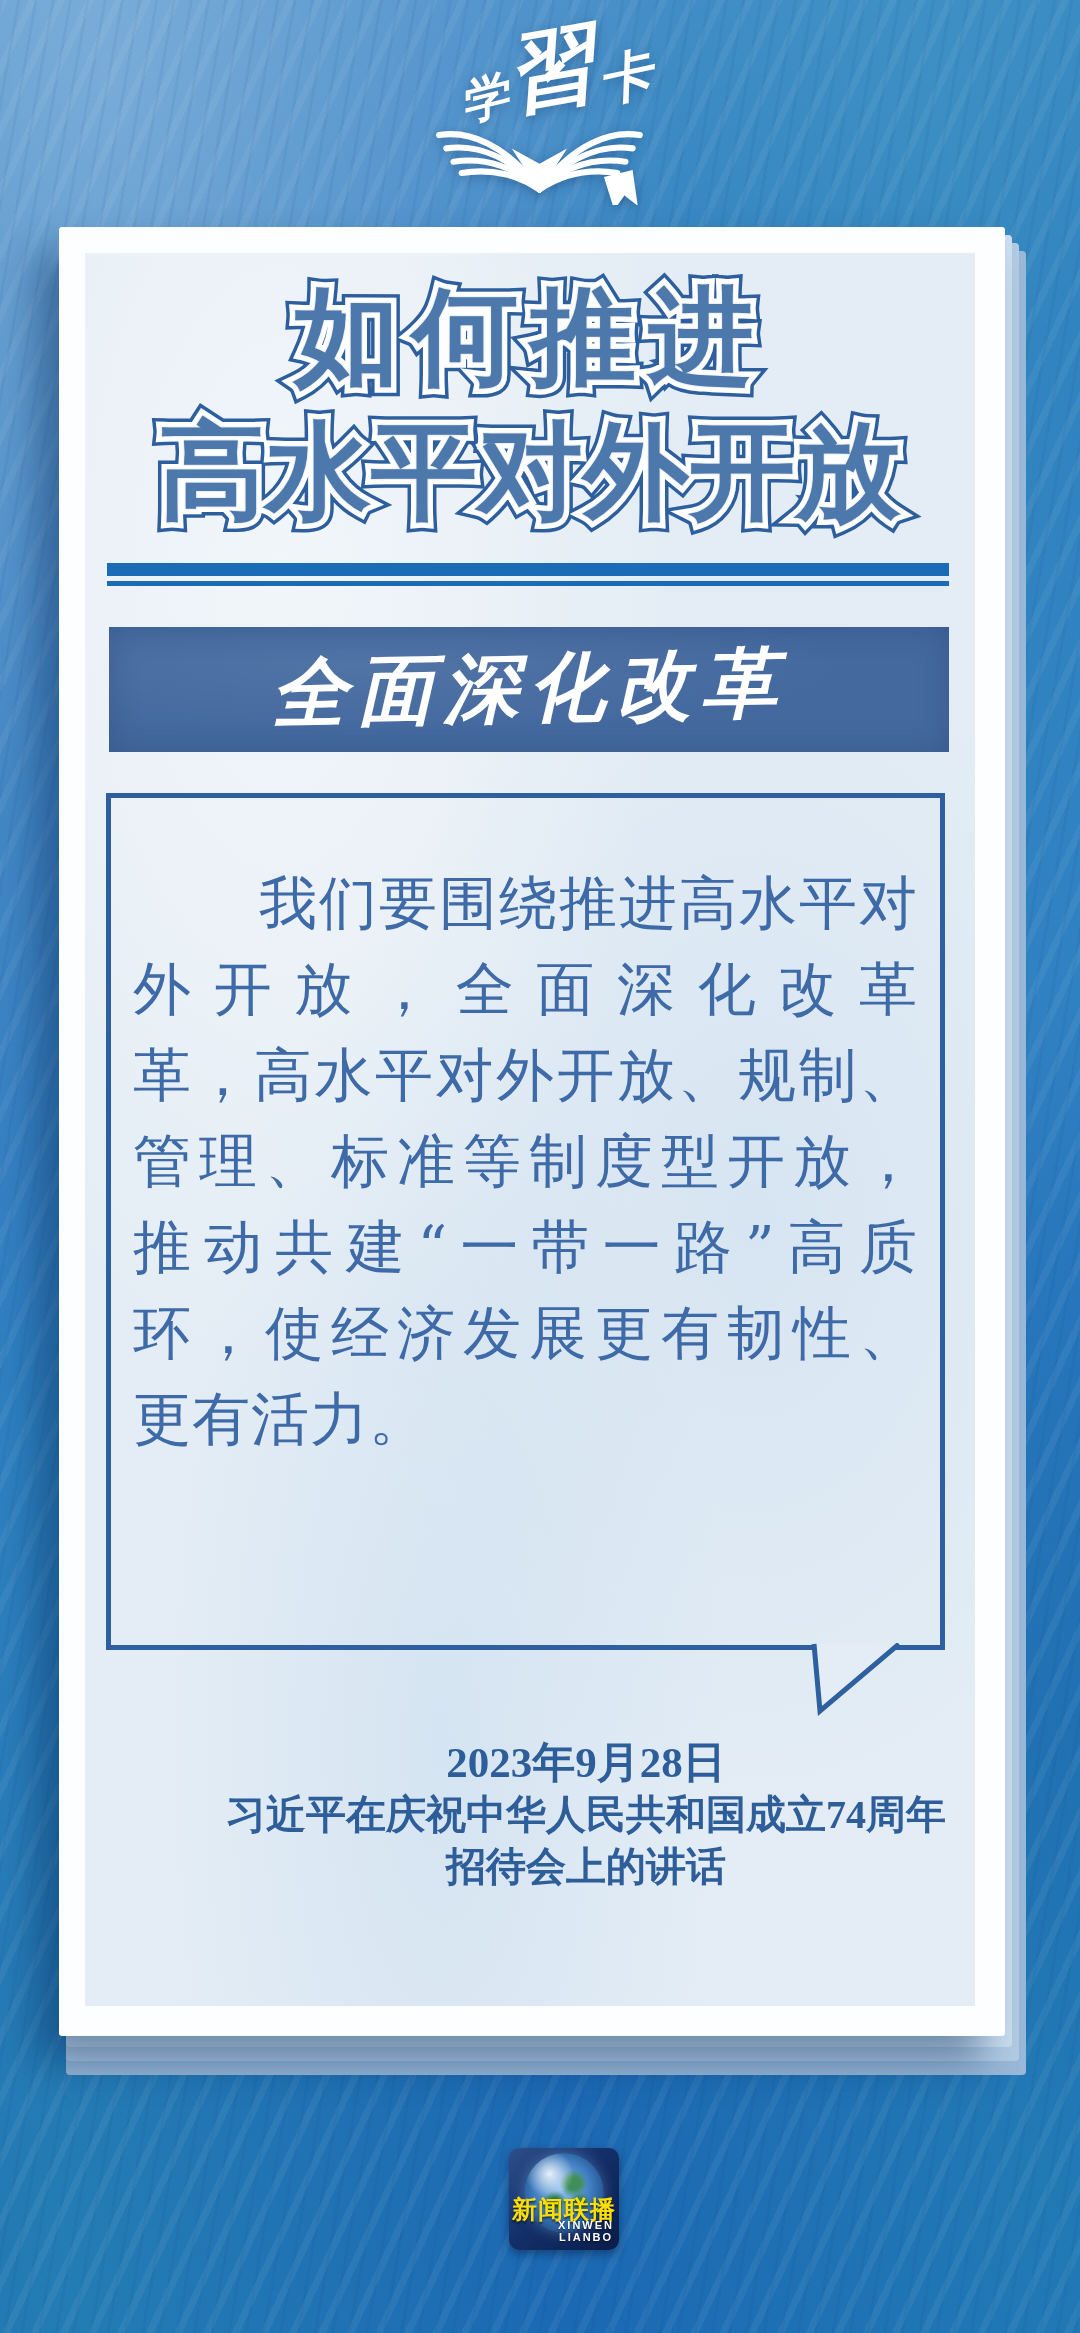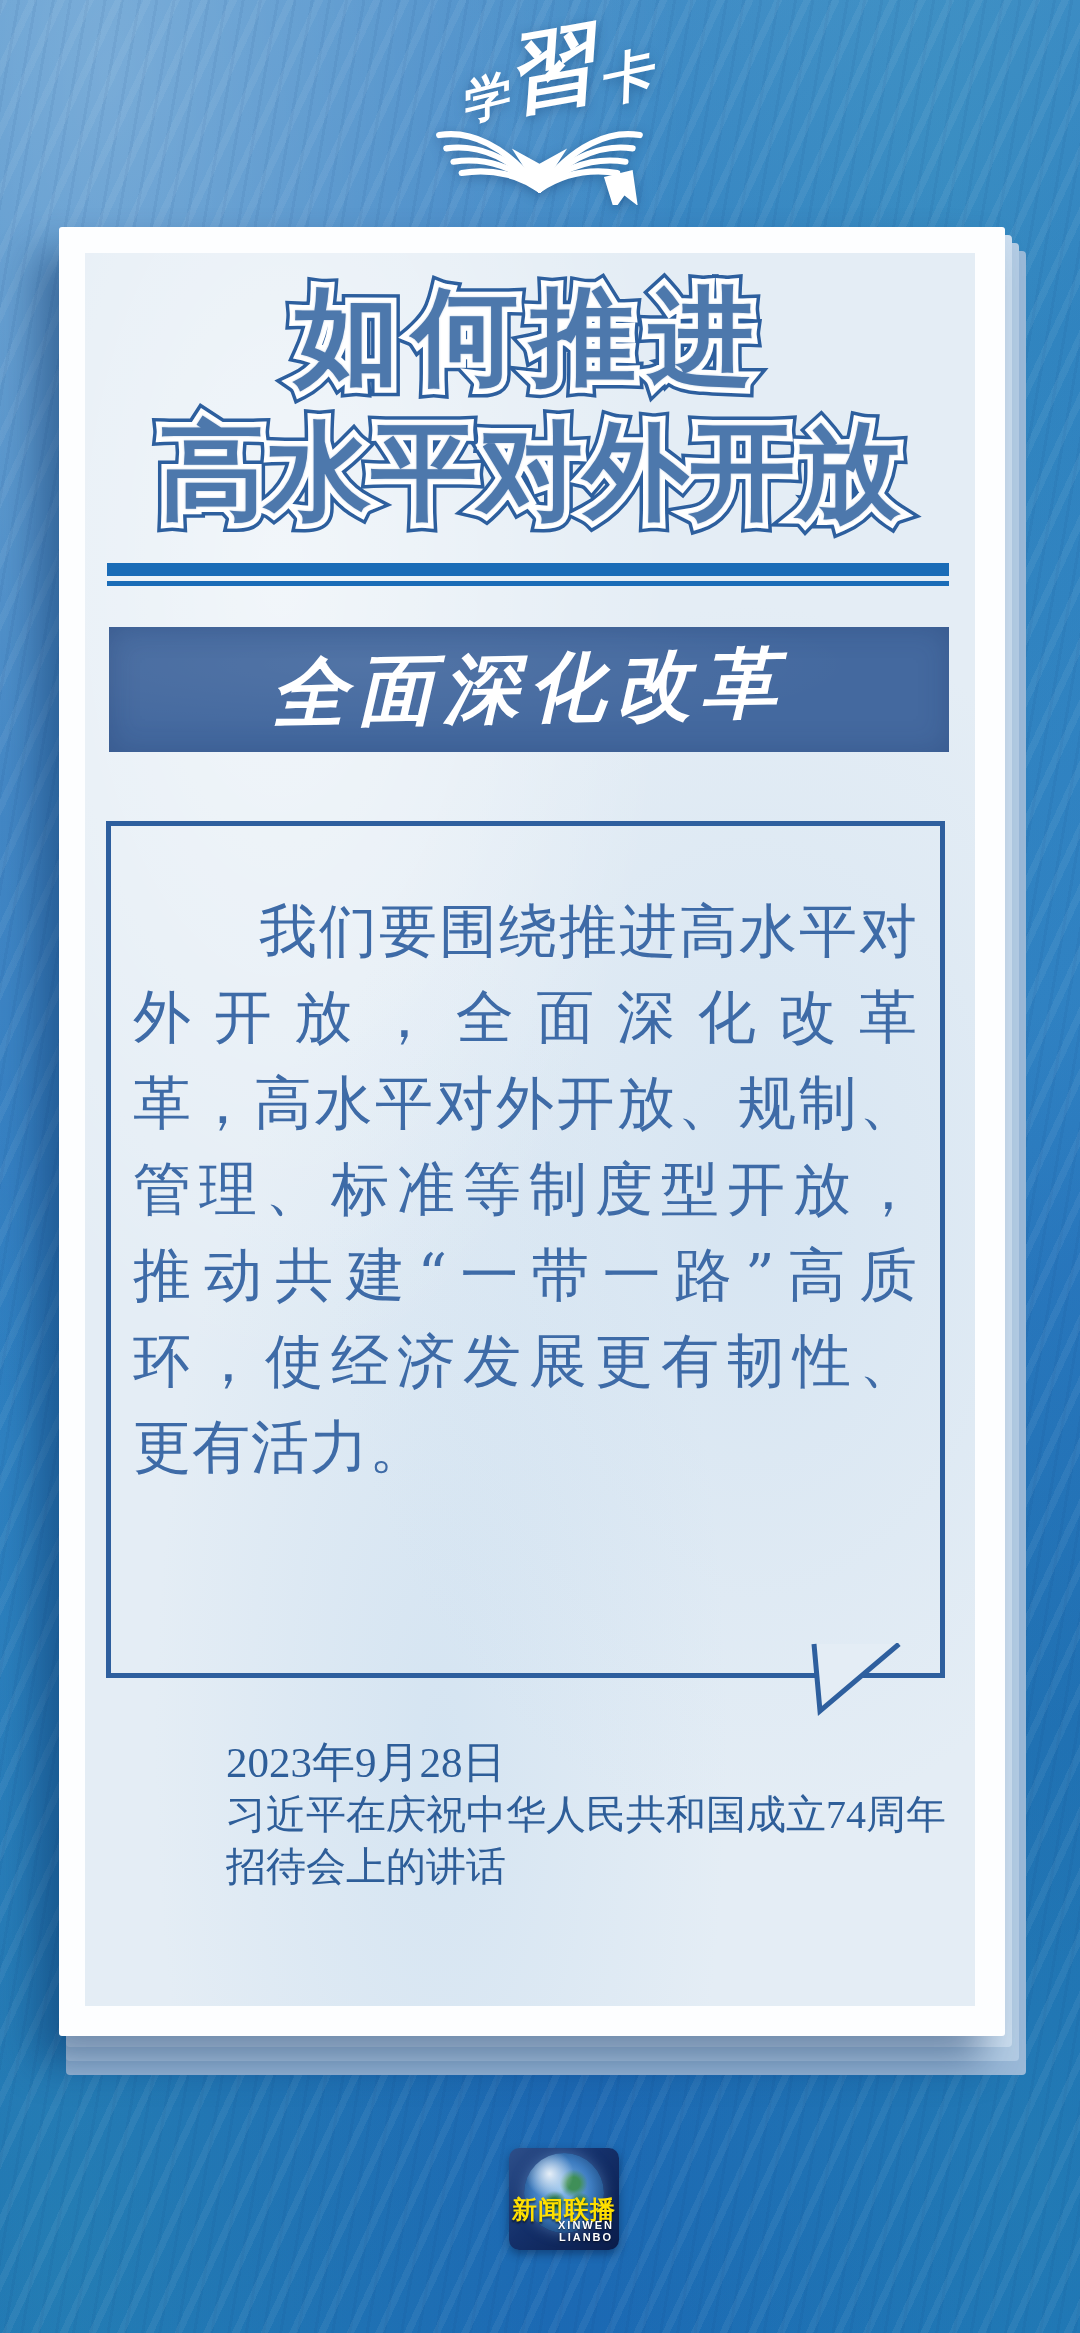--- a/index.html
+++ b/index.html
@@ -69,31 +69,31 @@
   
   .banner { position:absolute; left:24px; top:374px; width:840px; height:125px;
     background:#44699f;
     background-image:radial-gradient(ellipse at 30% 30%, rgba(255,255,255,.07), rgba(255,255,255,0) 60%);
     box-shadow:inset 0 0 30px rgba(20,45,90,.25);
     display:flex; align-items:center; justify-content:center; }
   .banner .txt { color:#fff; font-family:"DejaVu Serif", serif; font-style:italic; font-weight:bold;
     font-size:76px; letter-spacing:10px; transform:rotate(-1.2deg); white-space:nowrap; }
 
   
-  .quote { position:absolute; left:21px; top:568px; width:839px; height:857px;
+  .quote { position:absolute; left:21px; top:540px; width:839px; height:857px;
     border:5px solid #2e5f9e; padding:62px 22px 0 22px; }
   .qline { font-family:"DejaVu Serif", serif; font-size:58px; line-height:86px; color:#3e6ba7;
     text-align:justify; text-align-last:justify; white-space:nowrap; letter-spacing:1px; }
   .qline.first { padding-left:126px; }
   .qline.last  { text-align-last:left; }
   .tail { position:absolute; left:726px; top:1390px; }
 
   
-  .cite { position:absolute; right:29px; top:1484px; text-align:left; color:#2e5e99;
-    font-family:"Liberation Serif", serif; font-size:40px; line-height:52px; }
+  .cite { position:absolute; right:29px; top:1484px; text-align:center; color:#2e5e99;
+    font-family:"Liberation Serif", serif; font-size:40px; line-height:52px;font-weight:bold; }
   .cite .date { font-size:43px; }
 
   
   .cctv { position:absolute; left:485px; top:2148px; width:110px; height:102px; border-radius:10px;
     background:linear-gradient(135deg, #2d4f8a 0%, #14306a 45%, #0a1c4a 100%);
     box-shadow:0 4px 10px rgba(5,25,60,.45); overflow:hidden;margin-left:24px; }
   .globe { position:absolute; left:50%; top:5px; transform:translateX(-50%);
     width:80px; height:80px; border-radius:50%;
     background:
       radial-gradient(circle at 32% 26%, rgba(255,255,255,.85), rgba(255,255,255,0) 30%),

